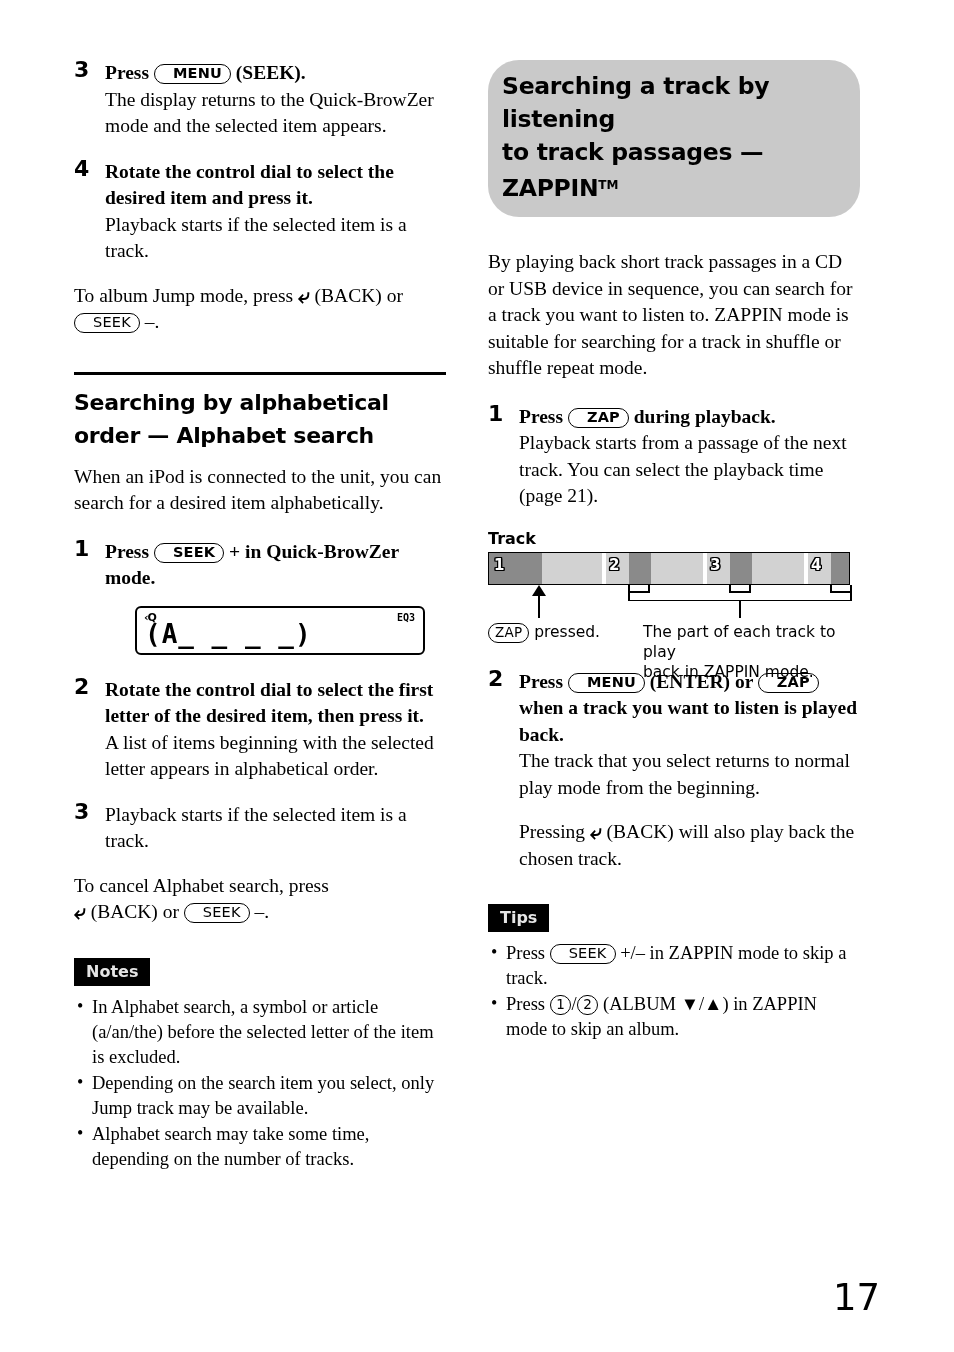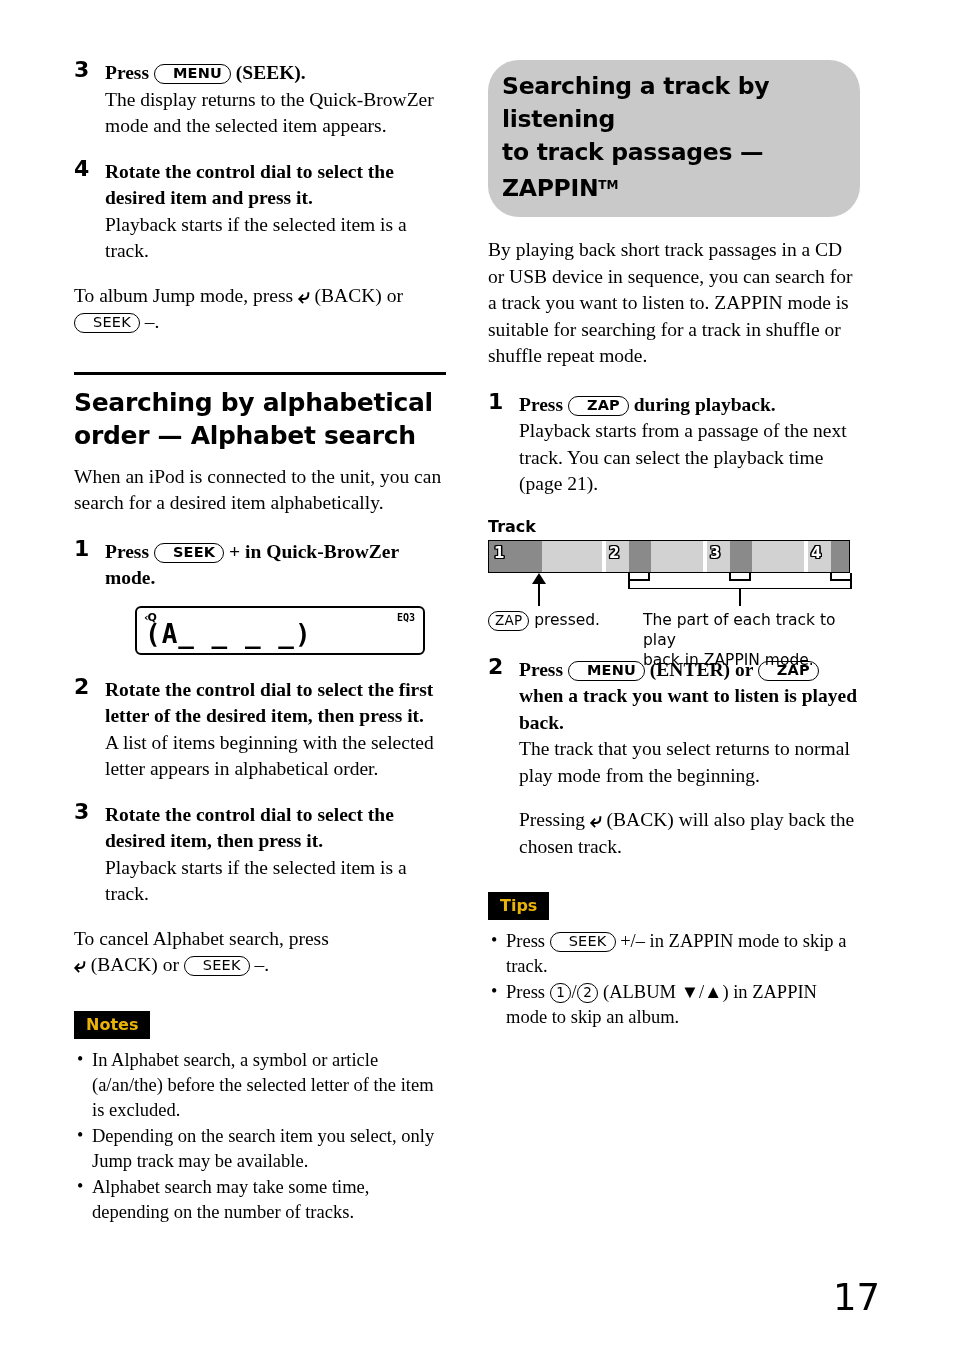--- a/index.html
+++ b/index.html
@@ -76,21 +76,21 @@
 
   
   .rule {
     border-top:3.2px solid #000;
     margin-top:36px;
     margin-bottom:11px;
   }
   .h-section {
     font-family:"DejaVu Sans", sans-serif;
     font-weight:bold;
-    font-size:25px;
+    font-size:22px;
     line-height:33px;
     letter-spacing:-0.3px;
   }
 
   
   .h-box {
     background:#c9c9c9;
     font-family:"DejaVu Sans", sans-serif;
     font-weight:bold;
     font-size:23.5px;
@@ -129,21 +129,21 @@
     font-family:"DejaVu Sans Mono", monospace;
     font-size:26px;
     font-weight:bold;
     letter-spacing:1px;
     white-space:pre;
   }
 
   
   .banner {
     display:inline-block;
-    background:#000; color:#eab308;
+    background:#000; color:#e5e5e5;
     font-family:"DejaVu Sans", sans-serif;
     font-weight:bold;
     font-size:16px;
     line-height:19px;
     padding:4px 12px 5px 12px;
   }
   .bullets { margin-top:9px; }
   .bullet {
     position:relative;
     padding-left:18px;
@@ -269,21 +269,20 @@
     </div>
 
     <div class="step" style="margin-top:22px">
       <span class="step-num">2</span>
       <div class="step-title">Rotate the control dial to select the first letter of the desired item, then press it.</div>
       <div class="step-body">A list of items beginning with the selected letter appears in alphabetical order.</div>
     </div>
 
     <div class="step">
       <span class="step-num">3</span>
-      <div class="step-title">Rotate the control dial to select the desired item, then press it.</div>
       <div class="step-body">Playback starts if the selected item is a track.</div>
     </div>
 
     <div class="para">
       <span>To cancel Alphabet search, press</span><br>
       <span class="back-arrow">⤷</span>
       <span>(BACK)</span><span> or </span><span class="pill">SEEK</span><span> –.</span>
     </div>
 
     <div style="margin-top:32px">
@@ -297,21 +296,21 @@
 
   </div>
 
   <div class="col col-right">
 
     <div class="h-box">
       <span>Searching a track by listening</span><br>
       <span>to track passages — ZAPPIN</span><sup>TM</sup>
     </div>
 
-    <div class="para" style="margin-top:20px">By playing back short track passages in a CD or USB device in sequence, you can search for a track you want to listen to. ZAPPIN mode is suitable for searching for a track in shuffle or shuffle repeat mode.</div>
+    <div class="para" style="margin-top:32px">By playing back short track passages in a CD or USB device in sequence, you can search for a track you want to listen to. ZAPPIN mode is suitable for searching for a track in shuffle or shuffle repeat mode.</div>
 
     <div class="step" style="margin-top:22px">
       <span class="step-num">1</span>
       <div class="step-title">
         <span>Press </span><span class="pill">ZAP</span><span> during playback.</span>
       </div>
       <div class="step-body">Playback starts from a passage of the next track. You can select the playback time (page 21).</div>
     </div>
 
     <div class="diagram">

